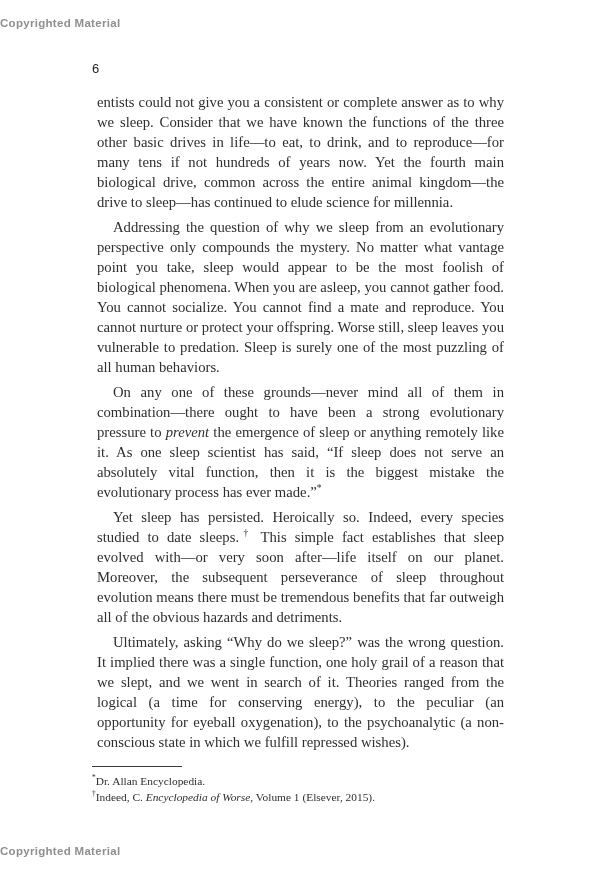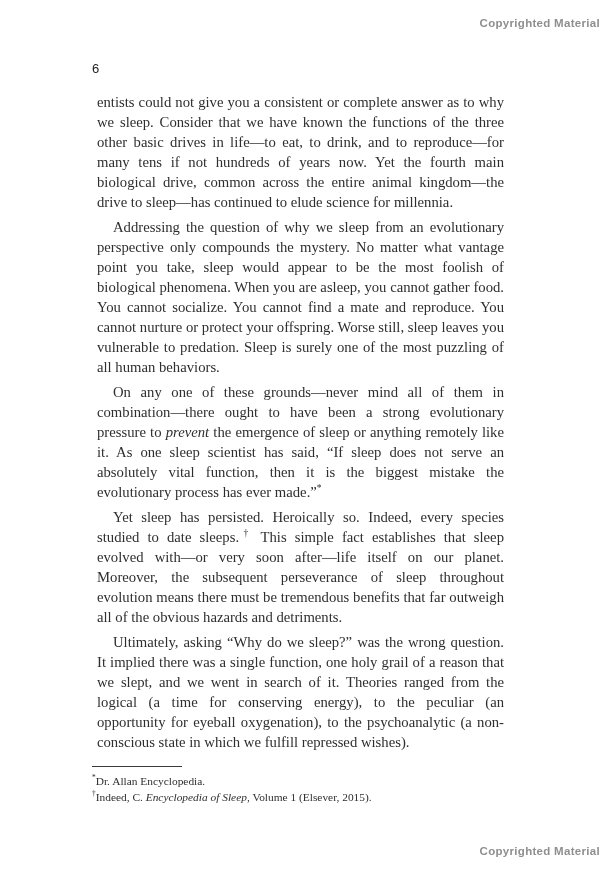--- a/index.html
+++ b/index.html
@@ -13,27 +13,26 @@
     height: 879px;
     background: #ffffff;
     margin: 0 auto;
     overflow: hidden;
     font-family: "Liberation Serif", "DejaVu Serif", serif;
   }
   .copyright-notice {
     position: absolute;
     left: 0;
     right: 0;
-    text-align: right;
+    text-align: left;
     font-family: "Liberation Sans", sans-serif;
     font-weight: bold;
     font-size: 11.5px;
     letter-spacing: 0.3px;
     color: #8f8f8f;
-    padding-left: 16px;
   }
   .copyright-notice.top { top: 17px; }
   .copyright-notice.bottom { top: 845px; }
 
   .page-header {
     position: absolute;
     top: 60px;
     left: 92px;
     width: 417px;
     height: 16px;
@@ -107,19 +106,19 @@
       <p class="para indent"><span>Addressing the question of why we sleep from an evolutionary perspective only compounds the mystery. No matter what vantage point you take, sleep would appear to be the most foolish of biological phenomena. When you are asleep, you cannot gather food. You cannot socialize. You cannot find a mate and reproduce. You cannot nurture or protect your offspring. Worse still, sleep leaves you vulnerable to predation. Sleep is surely one of the most puzzling of all human behaviors.</span></p>
       <p class="para indent"><span>On any one of these grounds—never mind all of them in combination—there ought to have been a strong evolutionary pressure to </span><em>prevent</em><span> the emergence of sleep or anything remotely like it. As one sleep scientist has said, “If sleep does not serve an absolutely vital function, then it is the biggest mistake the evolutionary process has ever made.”</span><sup>*</sup></p>
       <p class="para indent"><span>Yet sleep has persisted. Heroically so. Indeed, every species studied to date sleeps.</span><sup>†</sup><span> This simple fact establishes that sleep evolved with—or very soon after—life itself on our planet. Moreover, the subsequent perseverance of sleep throughout evolution means there must be tremendous benefits that far outweigh all of the obvious hazards and detriments.</span></p>
       <p class="para indent"><span>Ultimately, asking “Why do we sleep?” was the wrong question. It implied there was a single function, one holy grail of a reason that we slept, and we went in search of it. Theories ranged from the logical (a time for conserving energy), to the peculiar (an opportunity for eyeball oxygenation), to the psychoanalytic (a non-conscious state in which we fulfill repressed wishes).</span></p>
     </div>
 
   <div class="footnotes">
     <div class="footnote-divider"></div>
     <div>
         <p class="footnote"><sup>*</sup><span>Dr. Allan Encyclopedia.</span></p>
-        <p class="footnote"><sup>†</sup><span>Indeed, C. </span><em>Encyclopedia of Sleep</em><span>, Volume 1 (Elsever, 2015).</span></p>
+        <p class="footnote"><sup>†</sup><span>Indeed, C. </span><em>Encyclopedia of Worse</em><span>, Volume 1 (Elsever, 2015).</span></p>
       </div>
   </div>
 
   <div class="copyright-notice bottom">Copyrighted Material</div>
 
 </div>
 
 </body></html>

